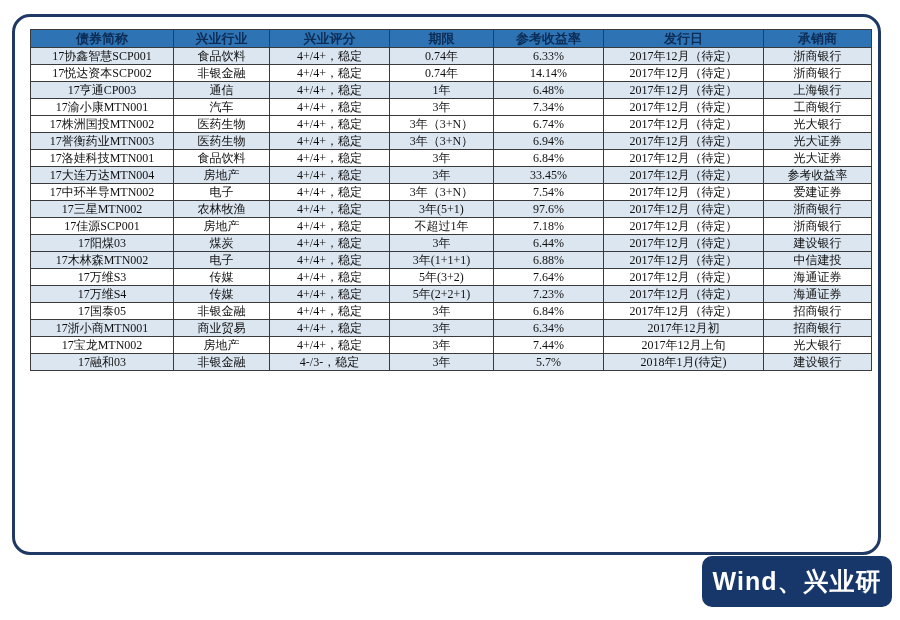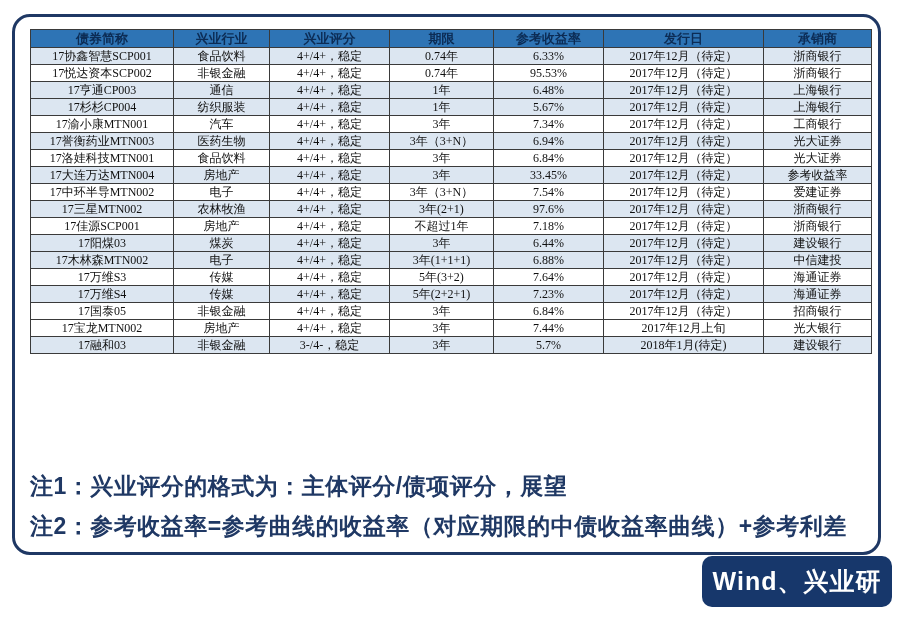--- a/index.html
+++ b/index.html
@@ -134,51 +134,51 @@
             <td>0.74年</td>
             <td>6.33%</td>
             <td>2017年12月（待定）</td>
             <td>浙商银行</td>
           </tr>
           <tr>
             <td>17悦达资本SCP002</td>
             <td>非银金融</td>
             <td>4+/4+，稳定</td>
             <td>0.74年</td>
-            <td>95.53%</td>
+            <td>14.14%</td>
             <td>2017年12月（待定）</td>
             <td>浙商银行</td>
           </tr>
           <tr class="alt">
             <td>17亨通CP003</td>
             <td>通信</td>
             <td>4+/4+，稳定</td>
             <td>1年</td>
             <td>6.48%</td>
             <td>2017年12月（待定）</td>
             <td>上海银行</td>
           </tr>
-          <tr class="alt">
-            <td>17杉杉CP004</td>
-            <td>纺织服装</td>
-            <td>4+/4+，稳定</td>
-            <td>1年</td>
-            <td>5.67%</td>
-            <td>2017年12月（待定）</td>
-            <td>上海银行</td>
-          </tr>
           <tr>
             <td>17渝小康MTN001</td>
             <td>汽车</td>
             <td>4+/4+，稳定</td>
             <td>3年</td>
             <td>7.34%</td>
             <td>2017年12月（待定）</td>
             <td>工商银行</td>
           </tr>
+          <tr>
+            <td>17株洲国投MTN002</td>
+            <td>医药生物</td>
+            <td>4+/4+，稳定</td>
+            <td>3年（3+N）</td>
+            <td>6.74%</td>
+            <td>2017年12月（待定）</td>
+            <td>光大银行</td>
+          </tr>
           <tr class="alt">
             <td>17誉衡药业MTN003</td>
             <td>医药生物</td>
             <td>4+/4+，稳定</td>
             <td>3年（3+N）</td>
             <td>6.94%</td>
             <td>2017年12月（待定）</td>
             <td>光大证券</td>
           </tr>
           <tr>
@@ -205,21 +205,21 @@
             <td>4+/4+，稳定</td>
             <td>3年（3+N）</td>
             <td>7.54%</td>
             <td>2017年12月（待定）</td>
             <td>爱建证券</td>
           </tr>
           <tr class="alt">
             <td>17三星MTN002</td>
             <td>农林牧渔</td>
             <td>4+/4+，稳定</td>
-            <td>3年(2+1)</td>
+            <td>3年(5+1)</td>
             <td>97.6%</td>
             <td>2017年12月（待定）</td>
             <td>浙商银行</td>
           </tr>
           <tr>
             <td>17佳源SCP001</td>
             <td>房地产</td>
             <td>4+/4+，稳定</td>
             <td>不超过1年</td>
             <td>7.18%</td>
@@ -262,44 +262,49 @@
             <td>2017年12月（待定）</td>
             <td>海通证券</td>
           </tr>
           <tr>
             <td>17国泰05</td>
             <td>非银金融</td>
             <td>4+/4+，稳定</td>
             <td>3年</td>
             <td>6.84%</td>
             <td>2017年12月（待定）</td>
+            <td>招商银行</td>
+          </tr>
+          <tr class="alt">
+            <td>17浙小商MTN001</td>
+            <td>商业贸易</td>
+            <td>4+/4+，稳定</td>
+            <td>3年</td>
+            <td>6.34%</td>
+            <td>2017年12月初</td>
             <td>招商银行</td>
           </tr>
           <tr>
             <td>17宝龙MTN002</td>
             <td>房地产</td>
             <td>4+/4+，稳定</td>
             <td>3年</td>
             <td>7.44%</td>
             <td>2017年12月上旬</td>
             <td>光大银行</td>
           </tr>
           <tr class="alt">
             <td>17融和03</td>
             <td>非银金融</td>
-            <td>3-/4-，稳定</td>
+            <td>4-/3-，稳定</td>
             <td>3年</td>
             <td>5.7%</td>
             <td>2018年1月(待定)</td>
             <td>建设银行</td>
           </tr>
         </tbody>
     </table>
   </div>
 
-  <div class="notes">
-    <div>注1：兴业评分的格式为：主体评分/债项评分，展望</div>
-    <div>注2：参考收益率=参考曲线的收益率（对应期限的中债收益率曲线）+参考利差</div>
-  </div>
 
   <div class="badge">Wind、兴业研究</div>
 
 </div>
 
 </body></html>

